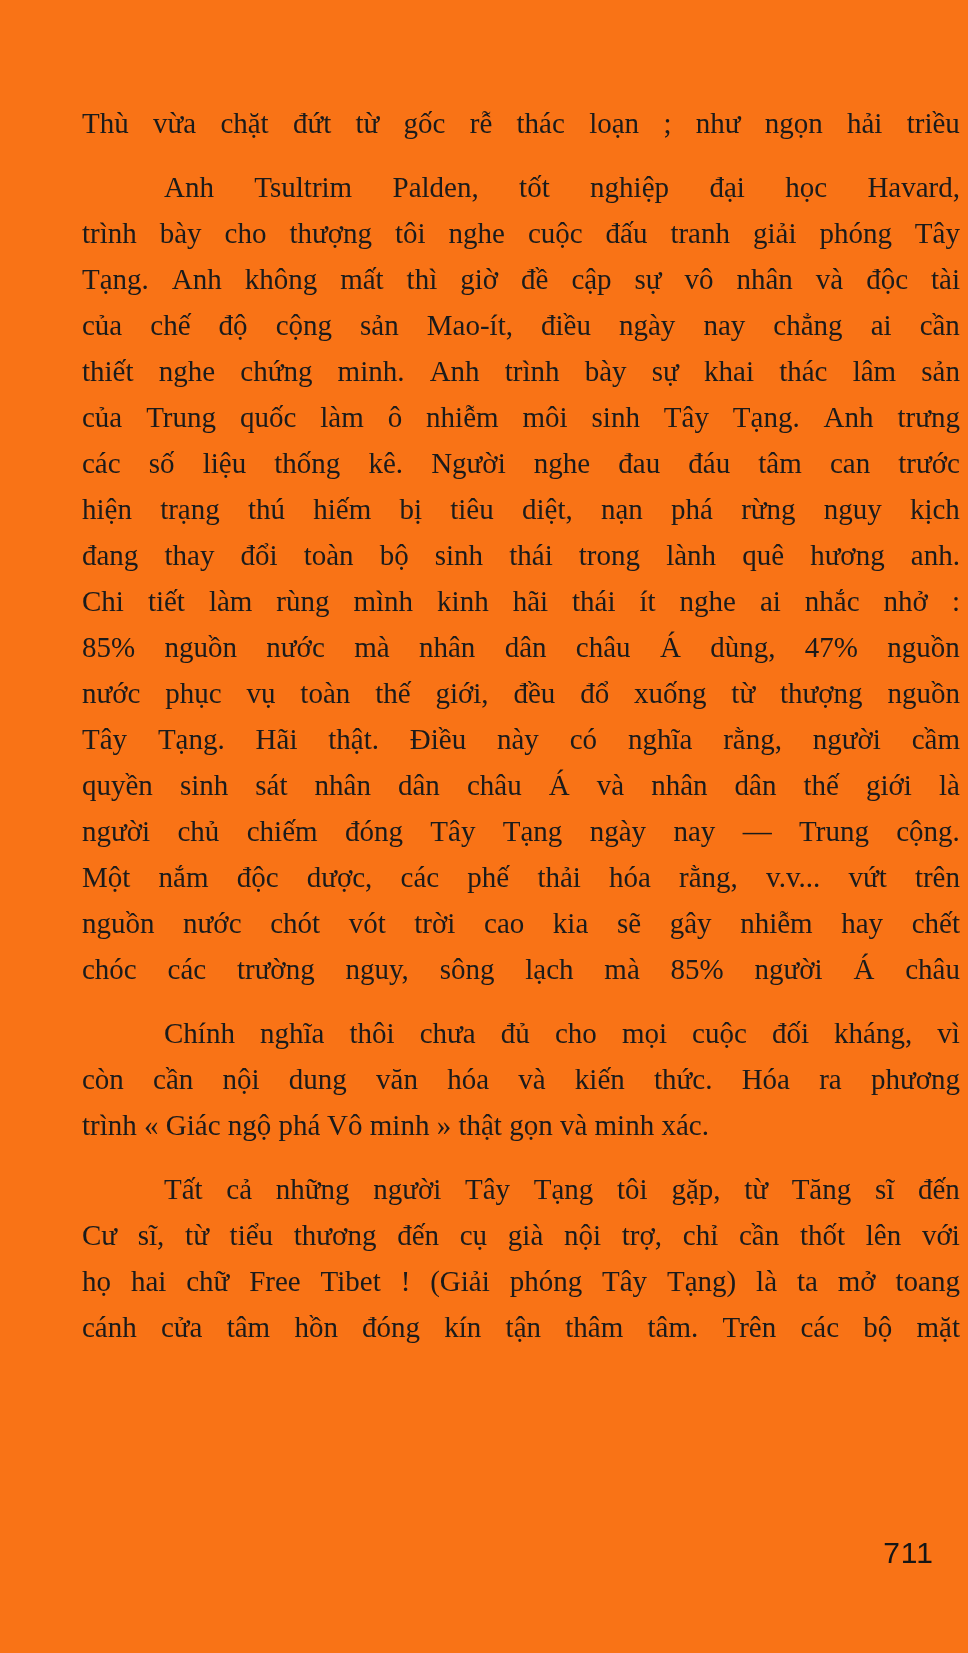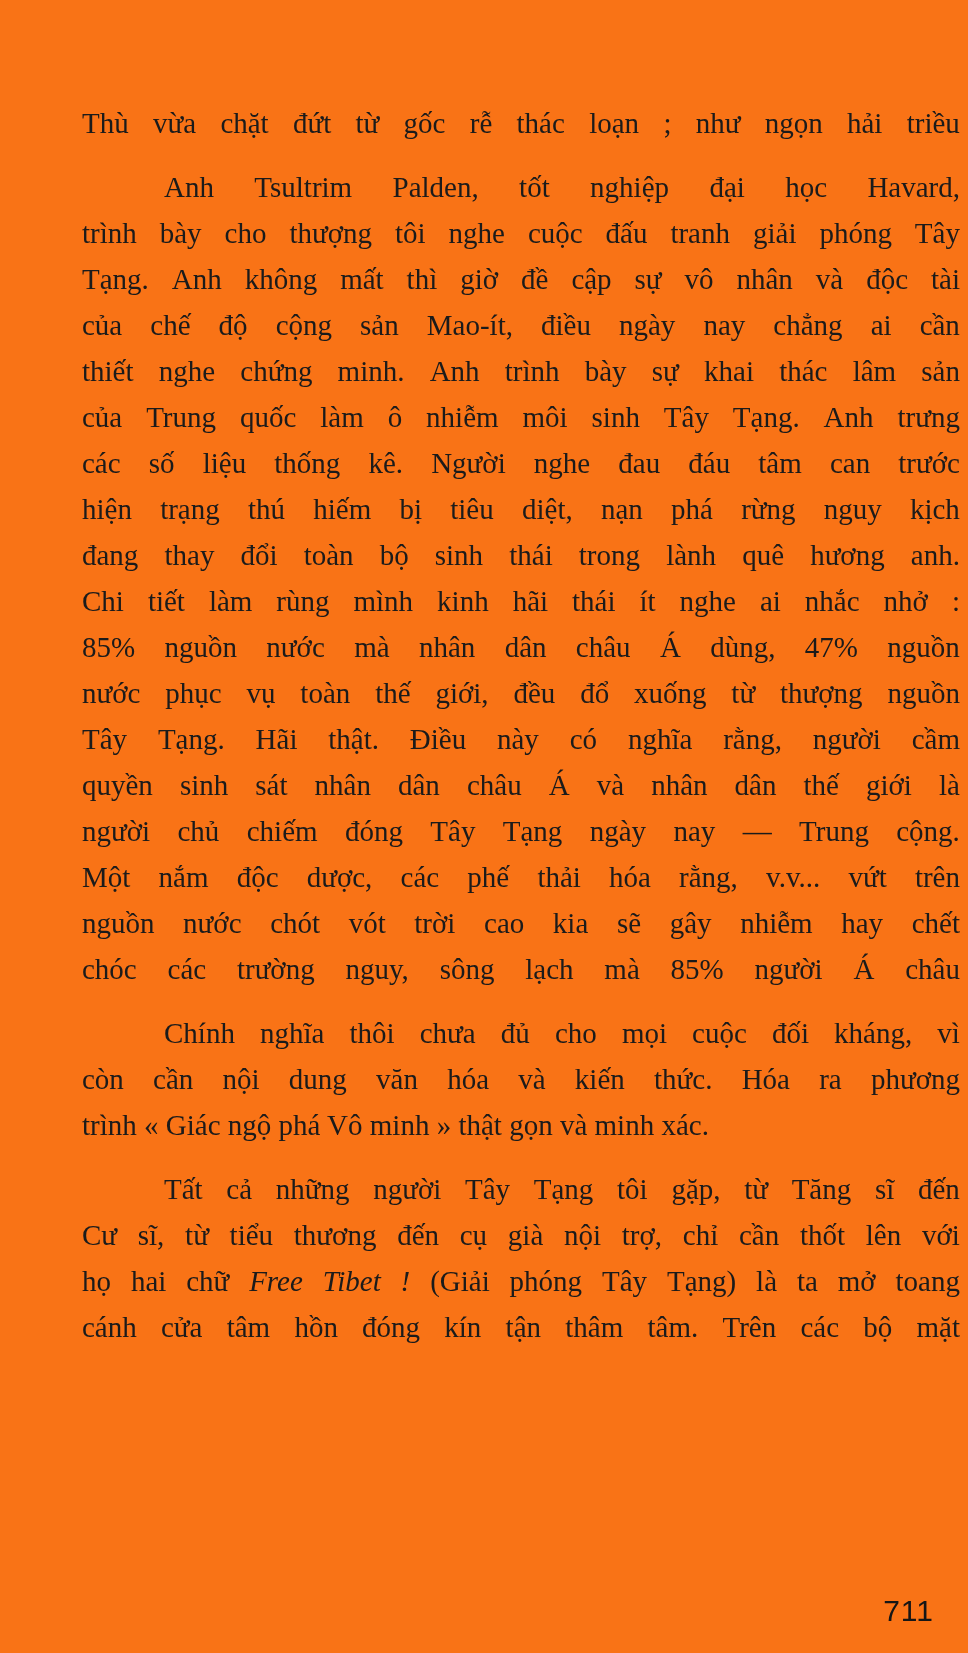--- a/index.html
+++ b/index.html
@@ -45,26 +45,25 @@
   }
   .line.last {
     display: block;
     white-space: normal;
     text-align: left;
   }
   .line span {
     white-space: pre;
   }
   .line span.it {
-    font-style: italic;
   }
   .page-number {
     position: absolute;
     right: 34px;
-    top: 1594px;
+    top: 1536px;
     font-family: "Liberation Sans", "DejaVu Sans", sans-serif;
     font-size: 30px;
     letter-spacing: 1px;
     color: #161616;
     text-align: right;
   }
 </style>
 </head>
 <body>
 

